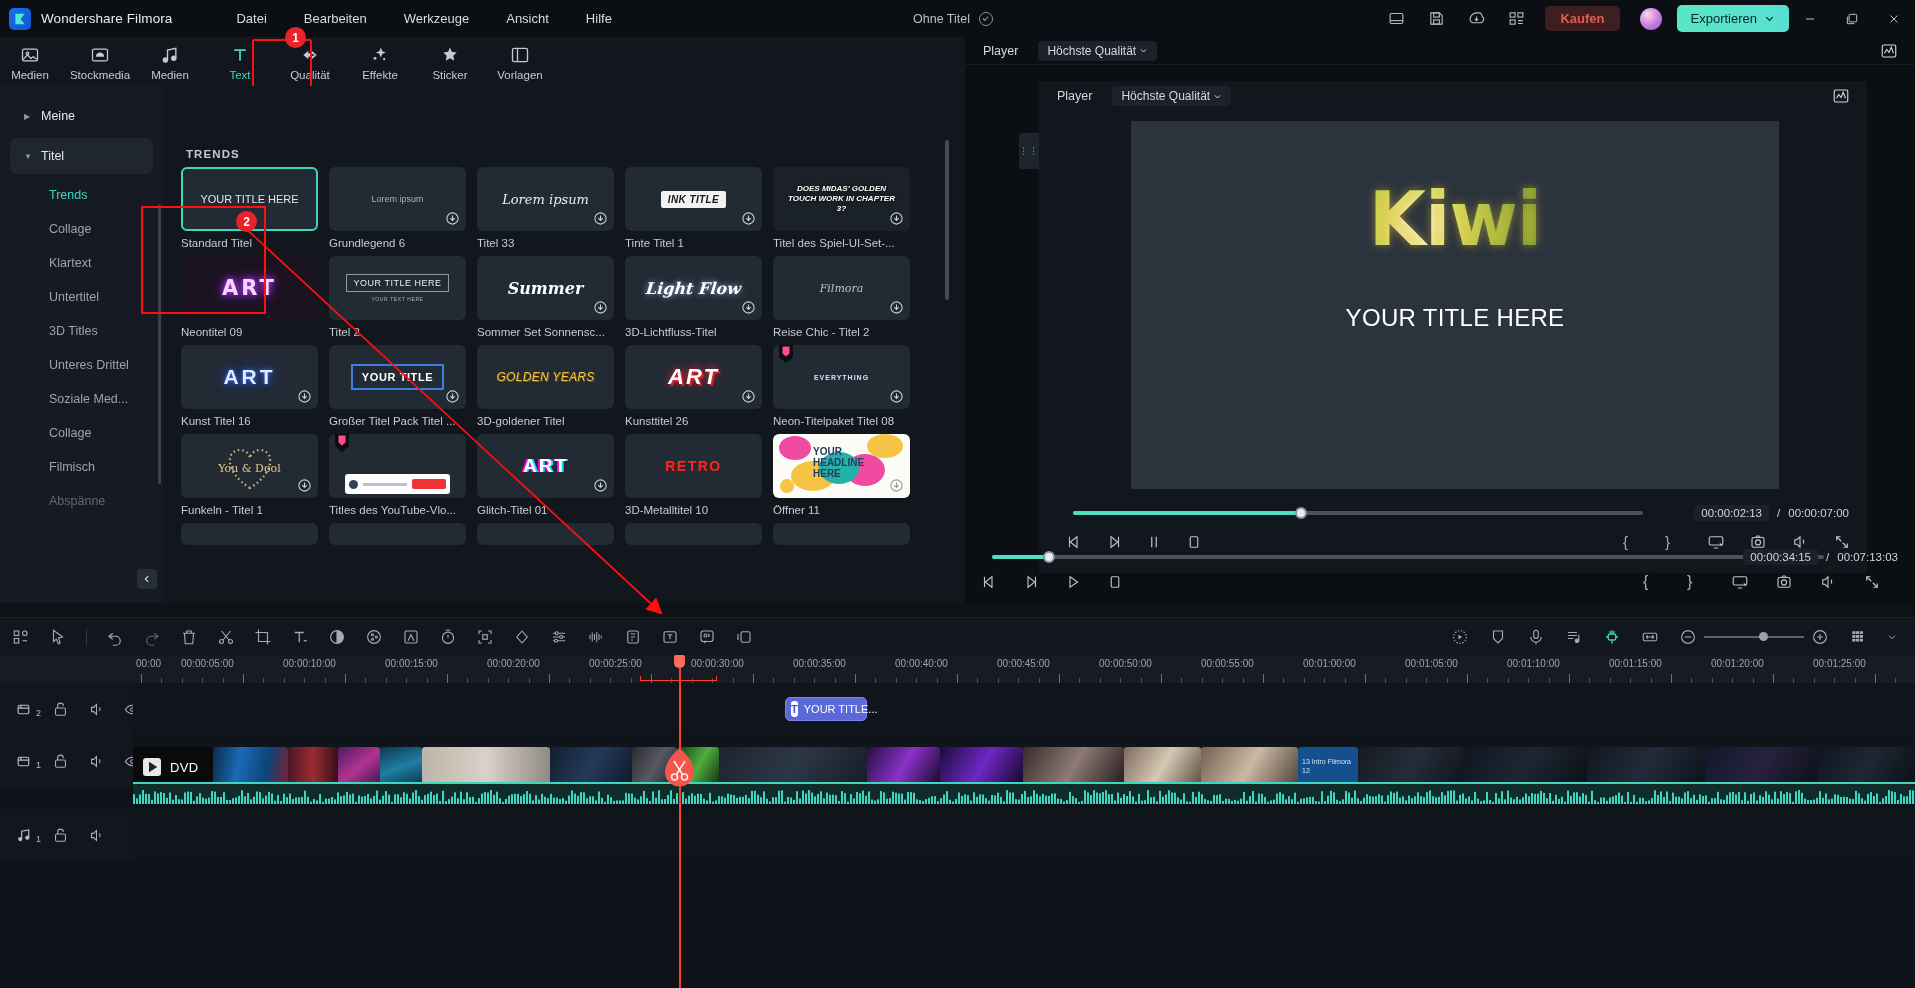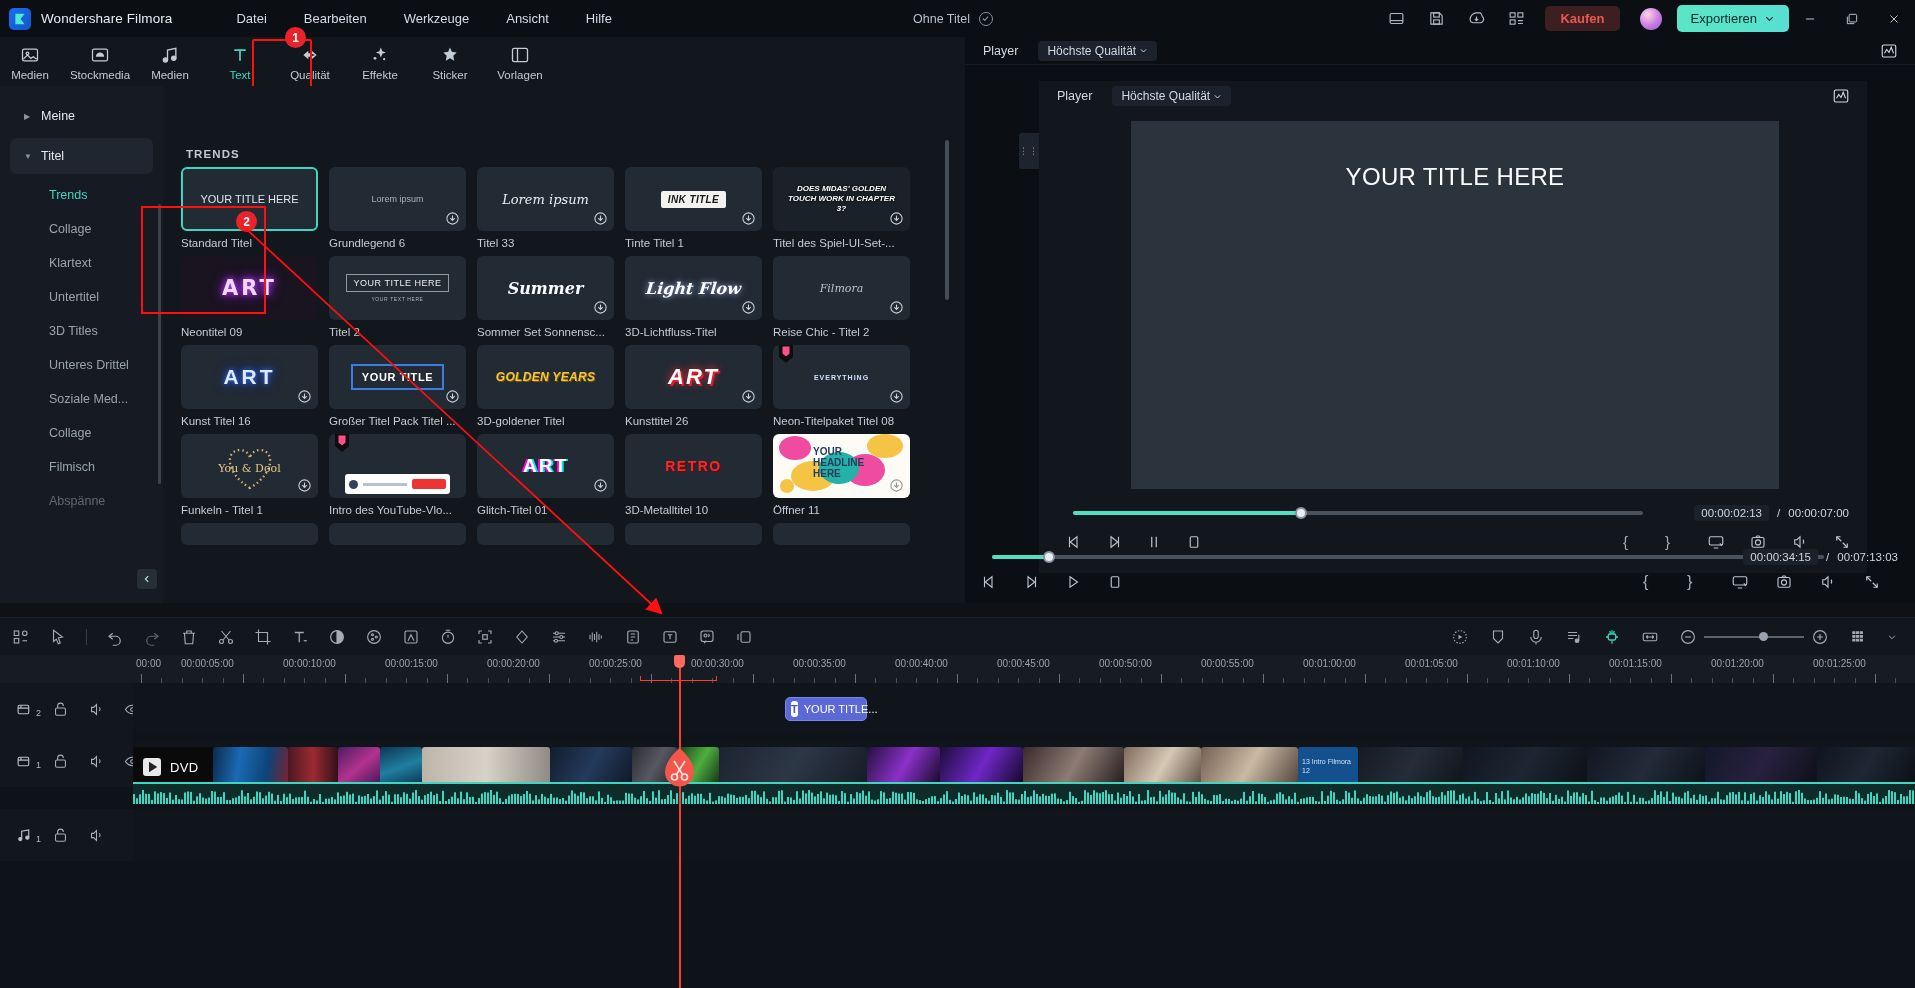--- a/index.html
+++ b/index.html
@@ -113,21 +113,21 @@
     text-shadow:0 0 6px #c03bff,0 0 13px #a223ee; font-family:"DejaVu Sans",sans-serif;}
   .tt-blue { font-size:21px; font-weight:bold; color:#dfe9ff; letter-spacing:3px;
     text-shadow:0 0 5px #2f6dff,0 0 12px #1a49d6;}
   .tt-red { font-size:22px; font-weight:bold; color:#fff; letter-spacing:2px;
     text-shadow:2px 2px 0 #e01c2b,0 0 9px #ff2a3a; font-style:italic;}
   .tt-summer { font-family:"DejaVu Serif",serif; font-style:italic; font-weight:bold;
     font-size:16px; color:#fbfdff;}
   .tt-lightflow { font-family:"DejaVu Serif",serif; font-style:italic; font-weight:bold;
     font-size:16px; color:#fff; text-shadow:0 0 6px #9ad; transform:skewX(-6deg);}
   .tt-filmora { font-family:"DejaVu Serif",serif; font-style:italic; font-size:11px; color:#b9c3cd;}
-  .tt-golden { font-size:12px; font-weight:bold; color:#f5c542; letter-spacing:.3px;
+  .tt-golden { font-size:12px; font-weight:normal; color:#f5c542; letter-spacing:.3px;
     font-style:italic; text-shadow:1px 1px 0 #7a5a00;}
   .tt-yourtitle { font-size:11px; font-weight:bold; color:#fff; letter-spacing:.6px;}
   .tt-everything { font-size:7px; font-weight:bold; color:#cfe0ff; letter-spacing:1px;}
   .tt-glitch { font-size:19px; font-weight:bold; color:#fff; letter-spacing:2px;
     text-shadow:-2px 0 #ff00d0, 2px 0 #00e0ff;}
   .tt-retro { font-size:14px; font-weight:bold; color:#ef2b2b; letter-spacing:1.5px;
     text-shadow:1px 1px 0 #7d0000;}
   .tt-headline { font-size:10px; font-weight:bold; color:#243a5e; line-height:1.12; text-align:left;}
   .tt-heart { font-family:"DejaVu Serif",serif; font-size:11px; color:#e6c98a;}
 
@@ -594,21 +594,21 @@
             <svg class="pro-badge" viewBox="0 0 14 20">
               <path d="M0 0h14v14l-7 6-7-6z" fill="#0d0d0f"></path>
                 <path d="M3.5 3.5h7v7l-3.5 3-3.5-3z" fill="#ff4f8b"></path>
               </svg>
             <div style="position:absolute;left:16px;bottom:4px;width:105px;height:20px;background:#fff;border-radius:3px;display:flex;align-items:center;gap:5px;padding:0 4px">
               <div style="width:9px;height:9px;border-radius:50%;background:#33425a"></div>
               <div style="flex:1;height:3px;background:#b9c2cd"></div>
               <div style="width:34px;height:10px;background:#e33;border-radius:2px"></div>
             </div>
           </div>
-          <div class="name">Intro des YouTube-Vlo...</div>
+          <div class="name">Titles des YouTube-Vlo...</div>
         </div>
 
         <div class="cell" style="left:296px;top:267px">
           <div class="thumb">
             <div class="tt-glitch">ART</div>
             <span class="dl"><svg viewBox="0 0 24 24" fill="none" stroke="#dfe5ec" stroke-width="1.7">
                   <circle cx="12" cy="12" r="9"></circle>
                   <path d="M12 7v8M8.5 11.5L12 15l3.5-3.5"></path>
                 </svg></span>
           </div>
@@ -689,20 +689,21 @@
               <path d="M5 9l7 7 7-7"></path>
             </svg>
         </div>
         <svg class="pv-wave" style="top:6px" viewBox="0 0 24 24" fill="none" stroke="#d3d9e0" stroke-width="1.5">
           <rect x="3" y="4" width="18" height="16" rx="2"></rect>
             <path d="M6 15l3-5 3 4 3-7 3 8"></path>
           </svg>
       </div>
 
       <div class="pv-stage">
+        <div class="kiwi">Kiwi</div>
         <div class="pv-title">YOUR TITLE HERE</div>
       </div>
 
       <div class="pv-seek">
         <div class="pv-seek-fill"></div>
         <div class="pv-knob"></div>
       </div>
       <div class="pv-time">
         <span class="cur">00:00:02:13</span>
         <span>/</span>

